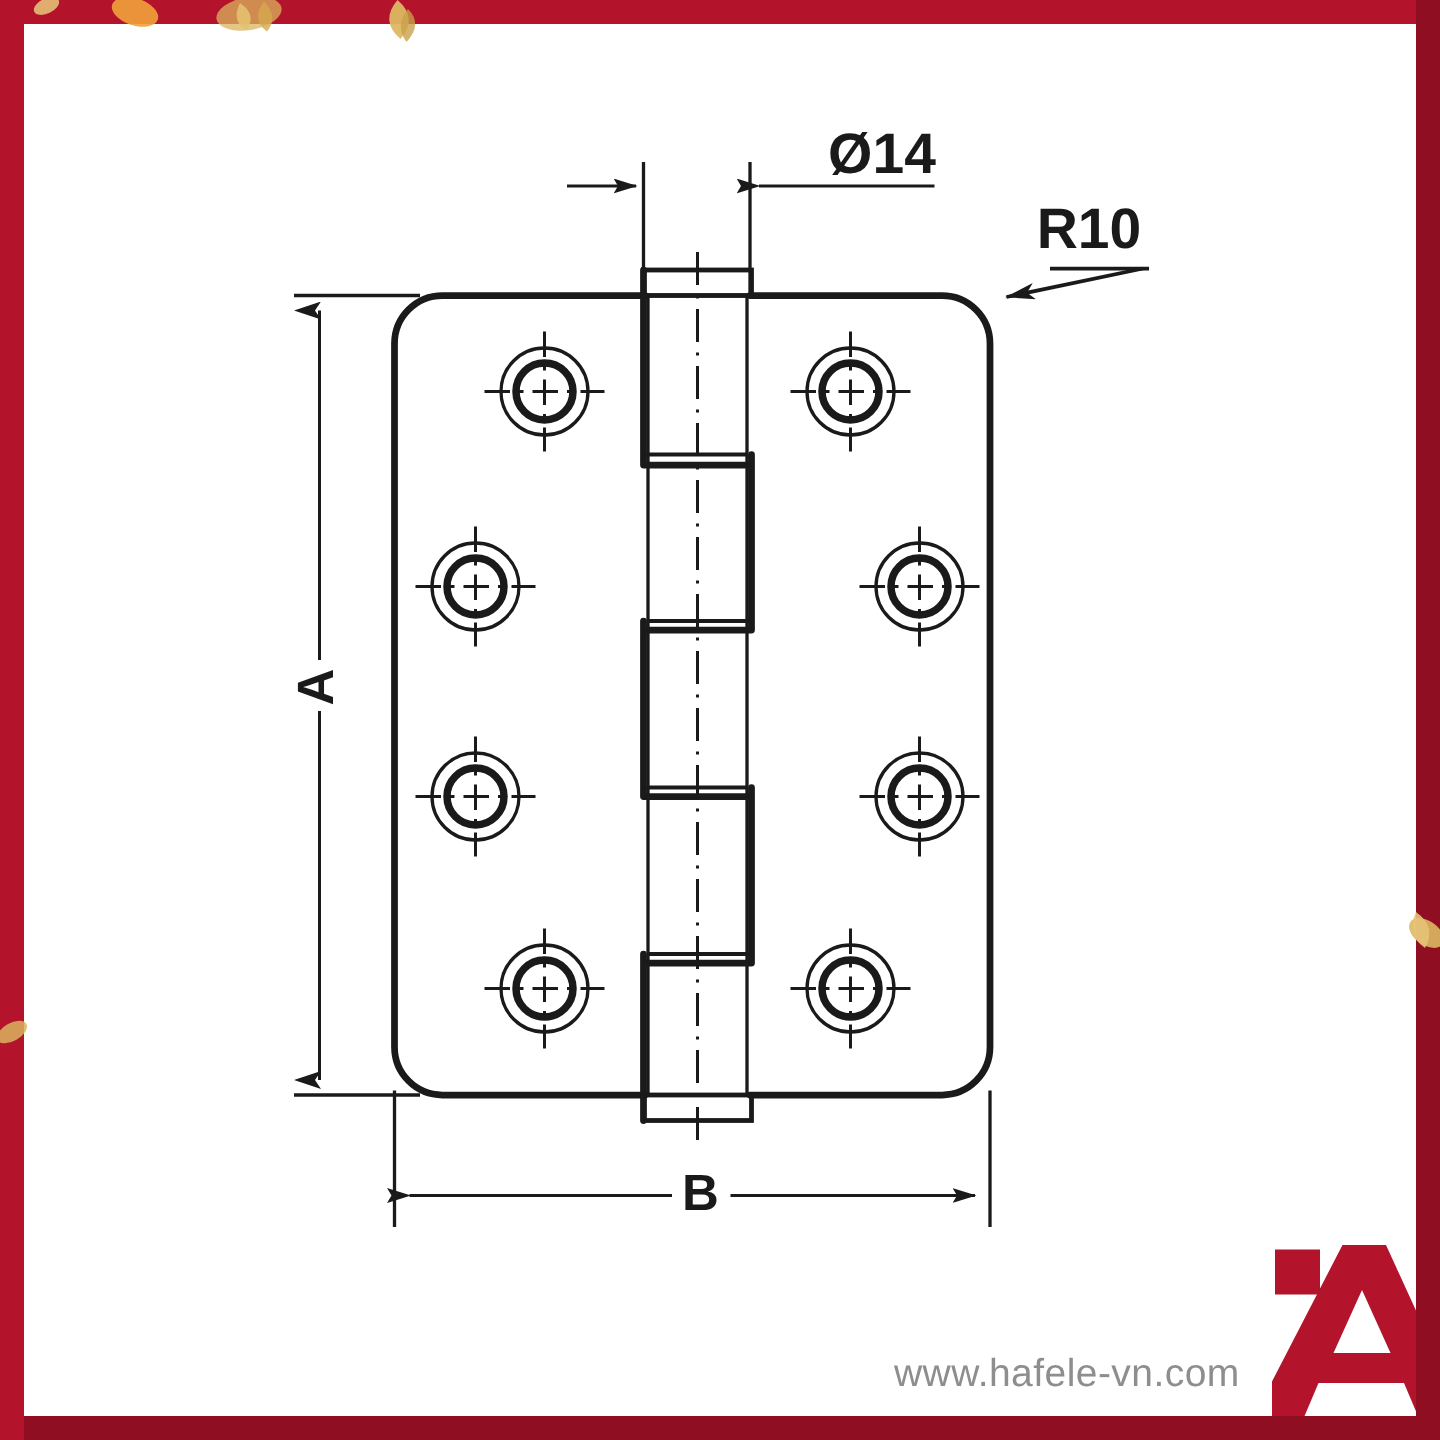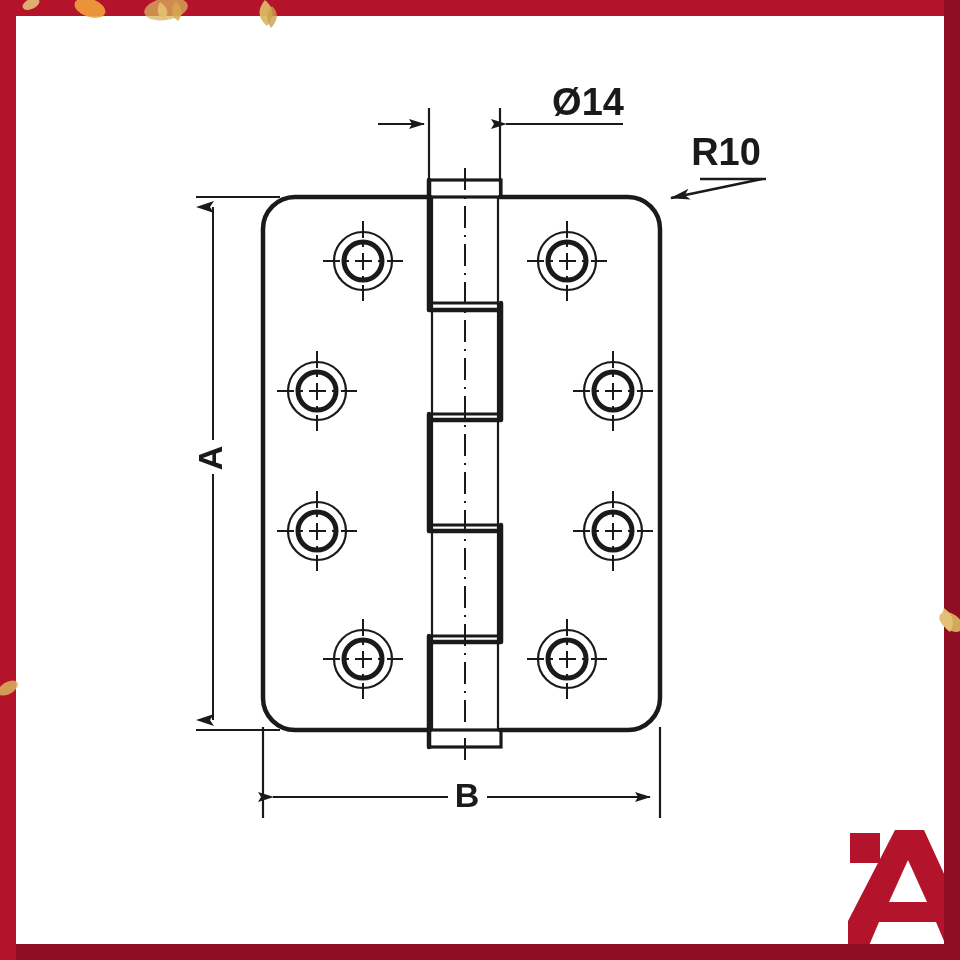--- a/index.html
+++ b/index.html
@@ -207,20 +207,21 @@
 
     <g>
       <line x1="762" y1="179" x2="671" y2="198" stroke="#1a1a1a" stroke-width="2.5" marker-end="url(#leaderArrow)"></line>
       <line x1="762" y1="179" x2="762" y2="179" stroke="#1a1a1a" stroke-width="2.5"></line>
       <line x1="700" y1="179" x2="766" y2="179" stroke="#1a1a1a" stroke-width="2.5"></line>
       <text class="dim-label" x="726" y="155" font-size="38" text-anchor="middle" dominant-baseline="middle">R10</text>
     </g>
 
   </svg>
 
+  <div id="watermark-url">www.hafele-vn.com</div>
 
   <svg id="brand-logo" viewBox="0 0 130 118">
     <rect x="2" y="3" width="30" height="30" fill="#b3132b"></rect>
     <path d="M47,0 L76,0 L130,118 L99,118 L88,92 L31,92 L20,118 L-14,118 Z" fill="#b3132b"></path>
     <path d="M60,30 L79,72 L41,72 Z" fill="#ffffff"></path>
   </svg>
 
   <svg id="frame-border-inner" viewBox="0 0 960 960">
 
     <rect x="0" y="0" width="960" height="16" fill="#b3132b"></rect>

